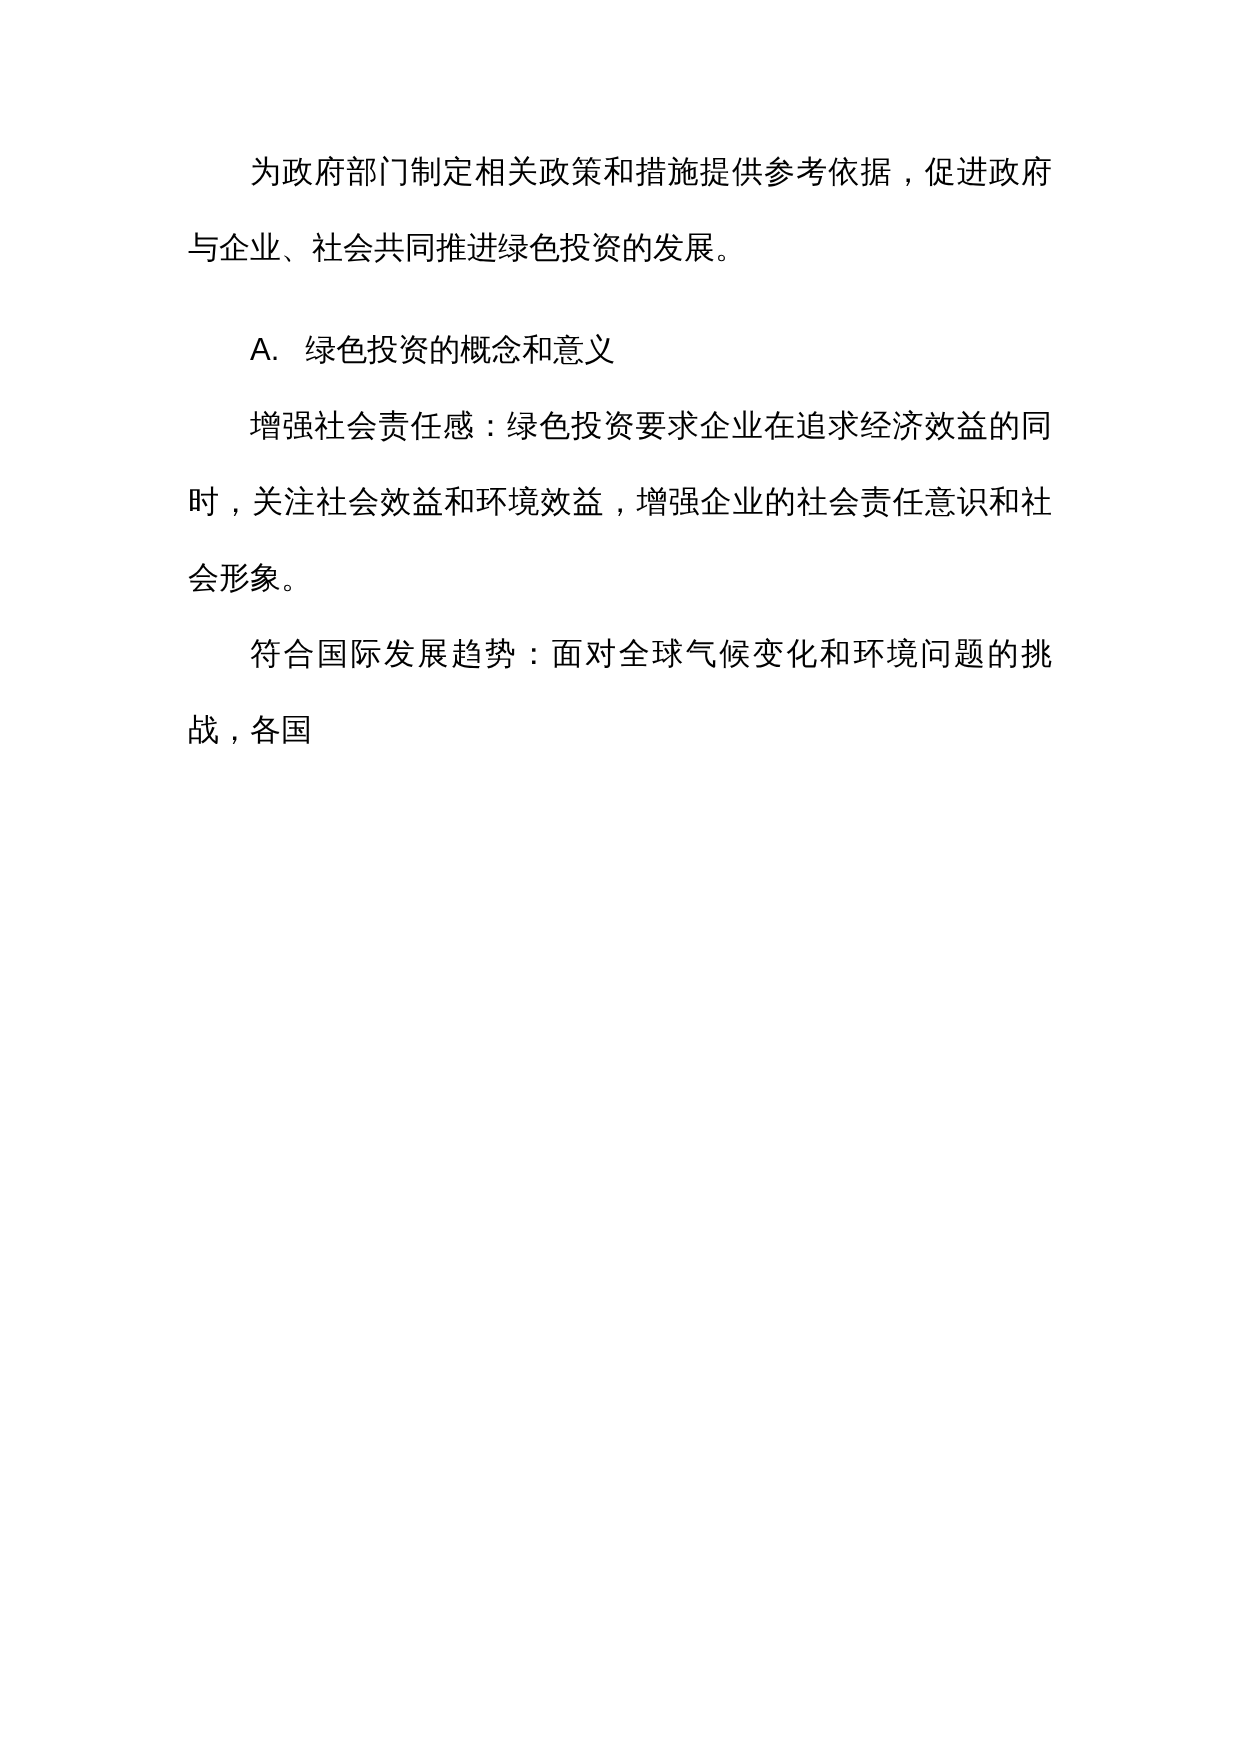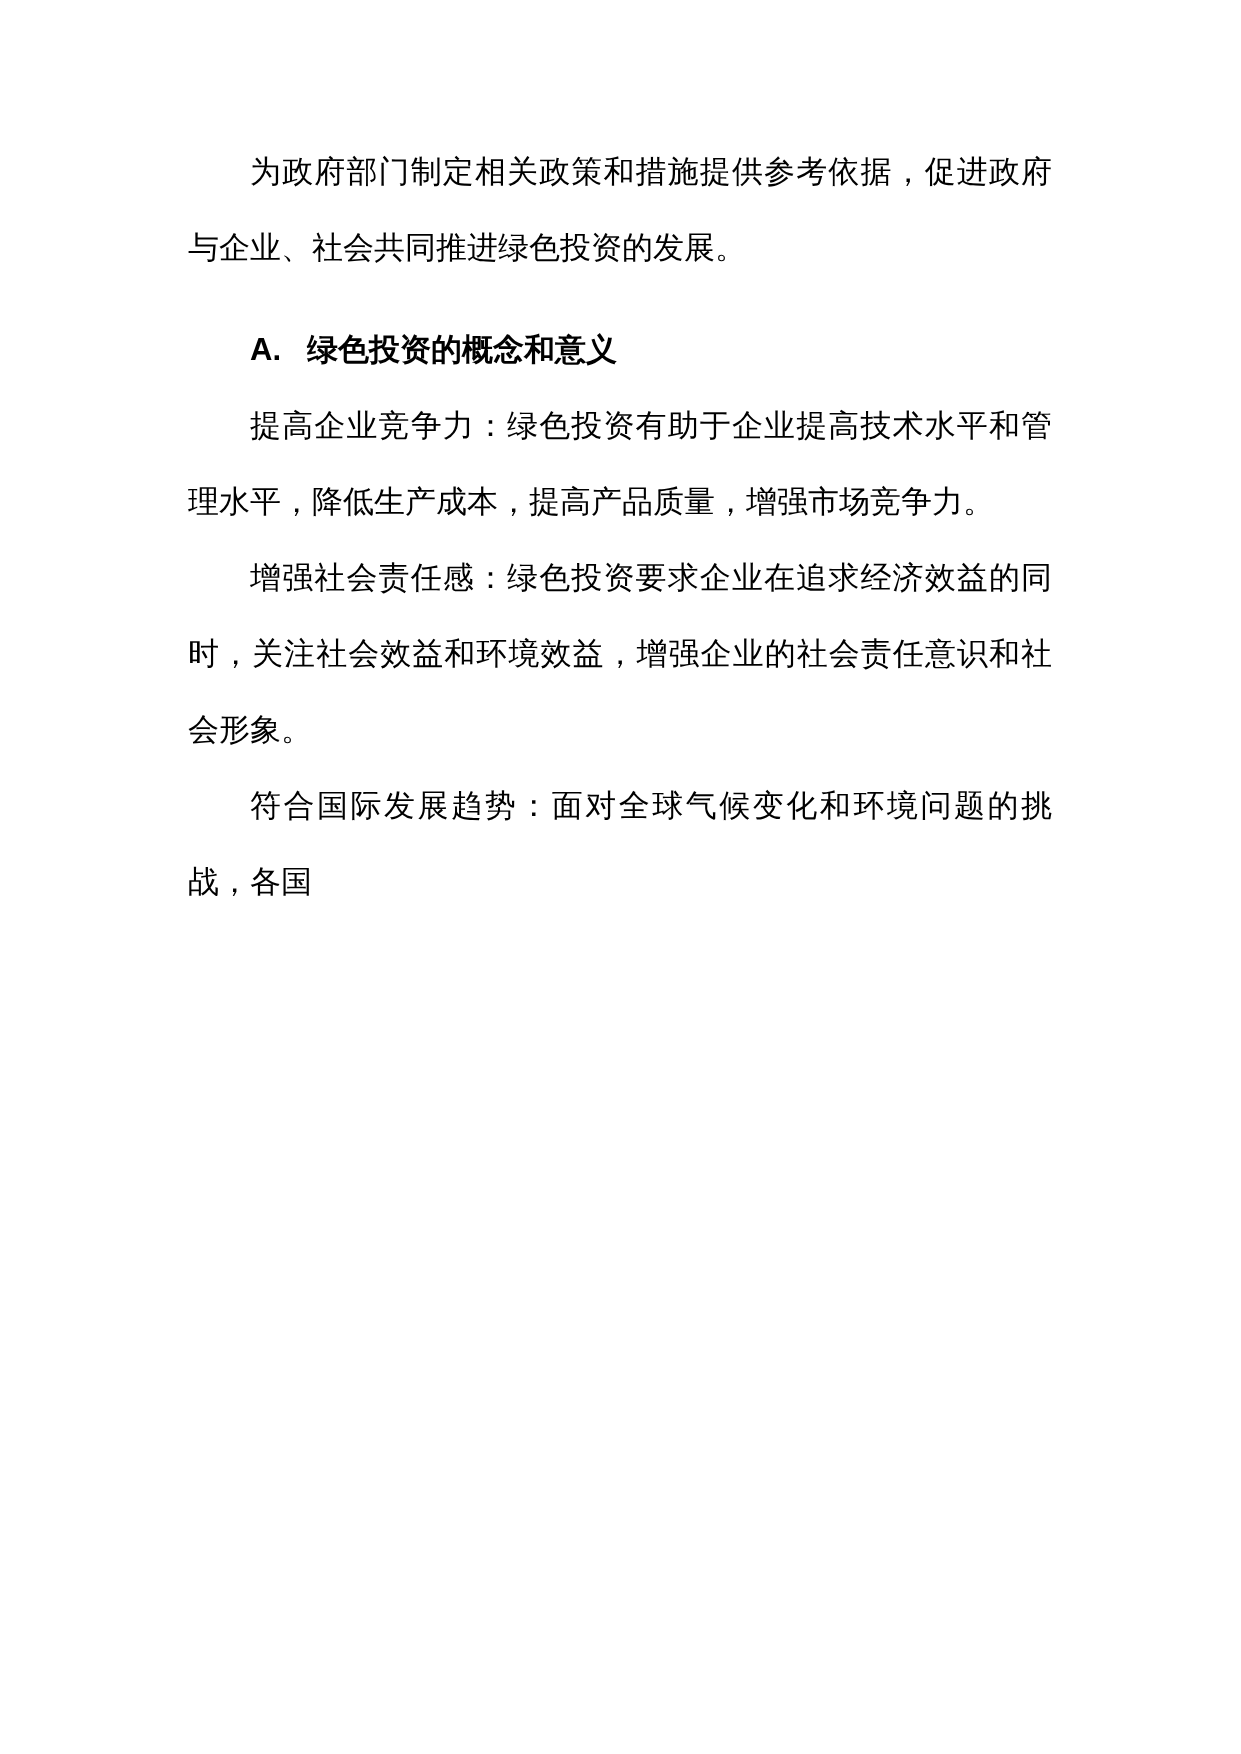--- a/index.html
+++ b/index.html
@@ -28,21 +28,21 @@
     line-height: 76px;
     text-align: justify;
     text-indent: 62px;
     word-break: break-all;
     color: #000000;
   }
   .heading {
     margin: 26px 0 0 0;
     font-size: 31px;
     line-height: 76px;
-    font-weight: bold;
+    font-weight: normal;
     text-indent: 62px;
     color: #000000;
     font-family: "Liberation Sans", "DejaVu Sans", sans-serif;
   }
   .heading .hnum {
     margin-right: 26px;
   }
 </style>
 </head>
 <body>
@@ -52,20 +52,19 @@
 
     <p class="para">为政府部门制定相关政策和措施提供参考依据，促进政府与企业、社会共同推进绿色投资的发展。</p>
 
     <h2 class="heading">
       <span class="hnum">A.</span><span>绿色投资的概念和意义</span>
     </h2>
 
 
 
 
-    <p class="para">提高企业竞争力：绿色投资有助于企业提高技术水平和管理水平，降低生产成本，提高产品质量，增强市场竞争力。</p>
 
     <p class="para">增强社会责任感：绿色投资要求企业在追求经济效益的同时，关注社会效益和环境效益，增强企业的社会责任意识和社会形象。</p>
 
     <p class="para">符合国际发展趋势：面对全球气候变化和环境问题的挑战，各国</p>
 
   </div>
 </div>
 
 </body></html>

